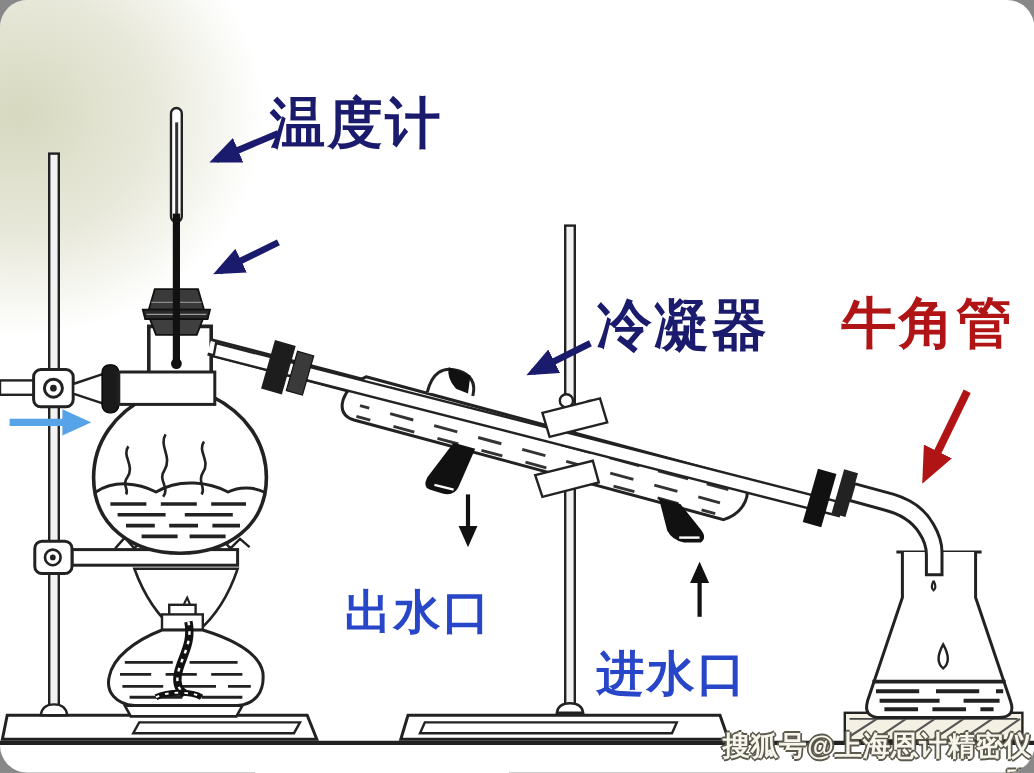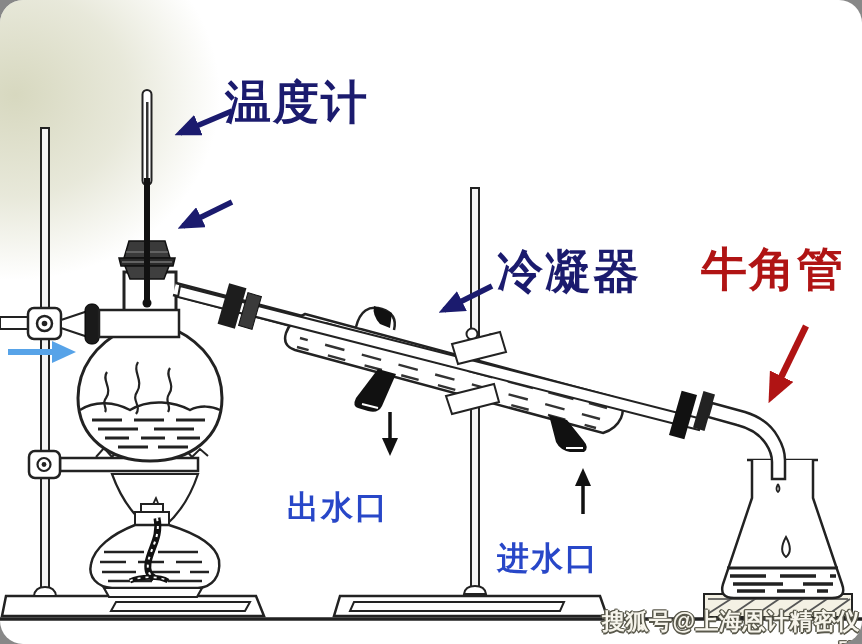--- a/index.html
+++ b/index.html
@@ -217,17 +217,17 @@
     <line x1="492" y1="286" x2="444" y2="310" stroke="#1b1b6e" stroke-width="5.5" marker-end="url(#mNavy)"></line>
     <line x1="806" y1="326" x2="772" y2="396" stroke="#b01414" stroke-width="6.5" marker-end="url(#mRed)"></line>
     <line x1="390" y1="412" x2="390" y2="450" stroke="#111" stroke-width="3.5" marker-end="url(#mBlack)"></line>
     <line x1="583" y1="514" x2="583" y2="474" stroke="#111" stroke-width="3.5" marker-end="url(#mBlack)"></line>
     <line x1="8" y1="352" x2="68" y2="352" stroke="#57a3e8" stroke-width="6" marker-end="url(#mBlue)"></line>
   </svg>
 
   <div class="lbl lbl-navy" style="left:225px;top:80px;">温度计</div>
   <div class="lbl lbl-red" style="left:701px;top:247px;">牛角管</div>
   <div class="lbl lbl-navy" style="left:497px;top:249px;">冷凝器</div>
-  <div class="lbl lbl-blue" style="left:287px;top:491px;font-size:32px;">出水口</div>
-  <div class="lbl lbl-blue" style="left:497px;top:542px;font-size:32px;">进水口</div>
+  <div class="lbl lbl-blue" style="left:287px;top:491px;font-size:39px;">出水口</div>
+  <div class="lbl lbl-blue" style="left:497px;top:542px;font-size:40px;">进水口</div>
 
   <div class="watermark">搜狐号@上海恩计精密仪器</div>
 </div>
 
 </body></html>

